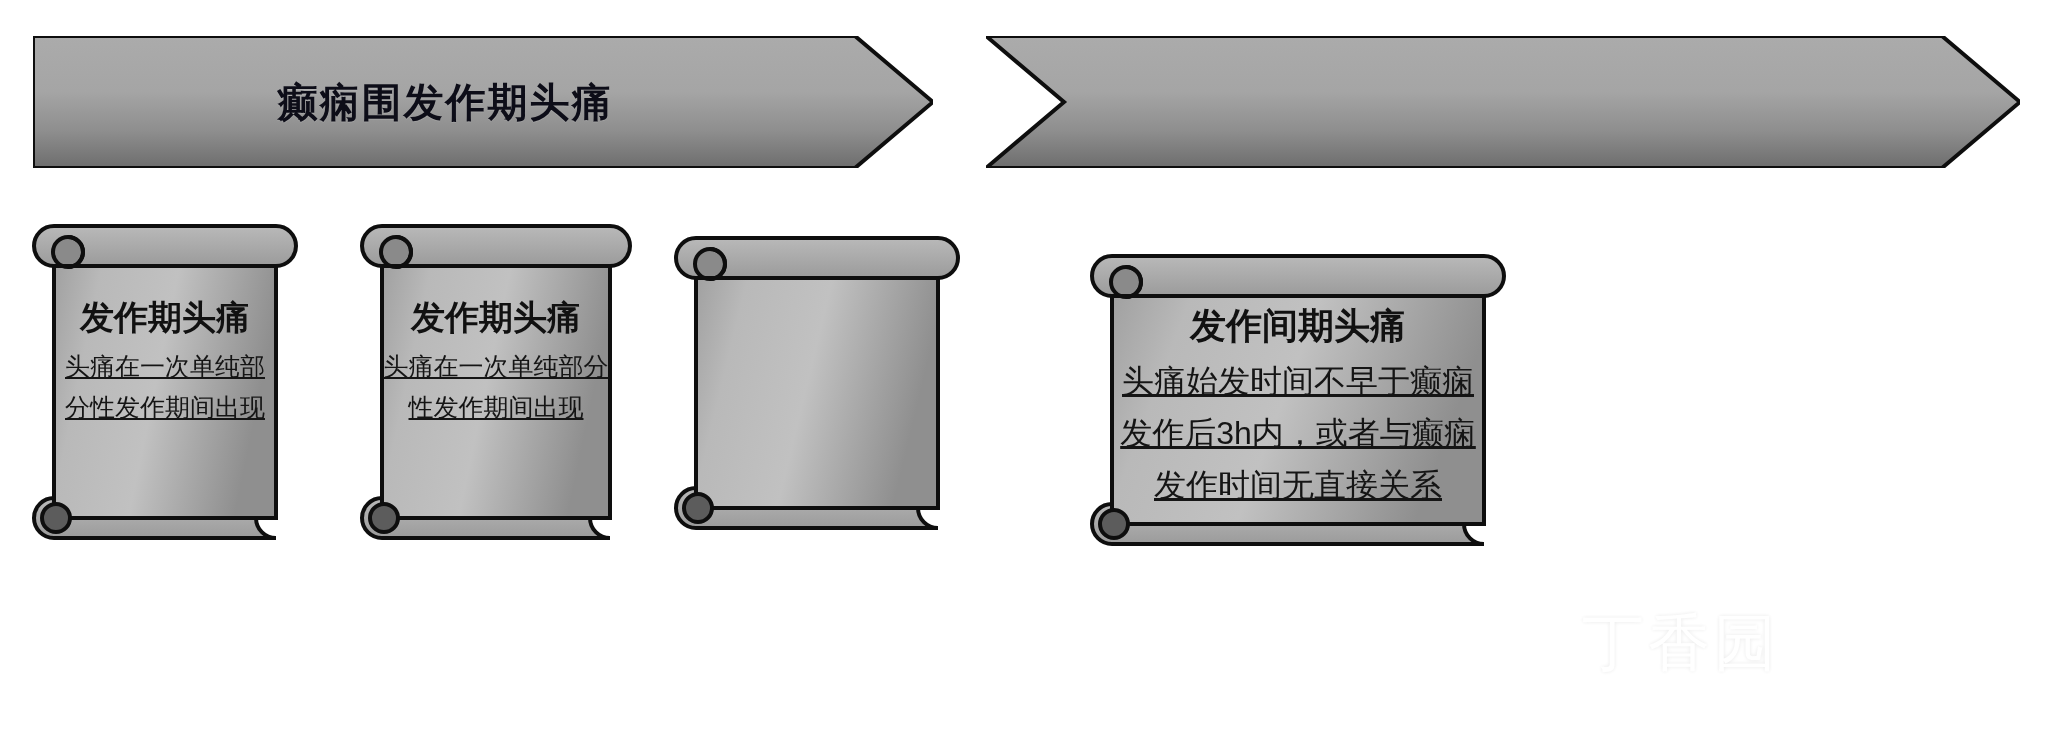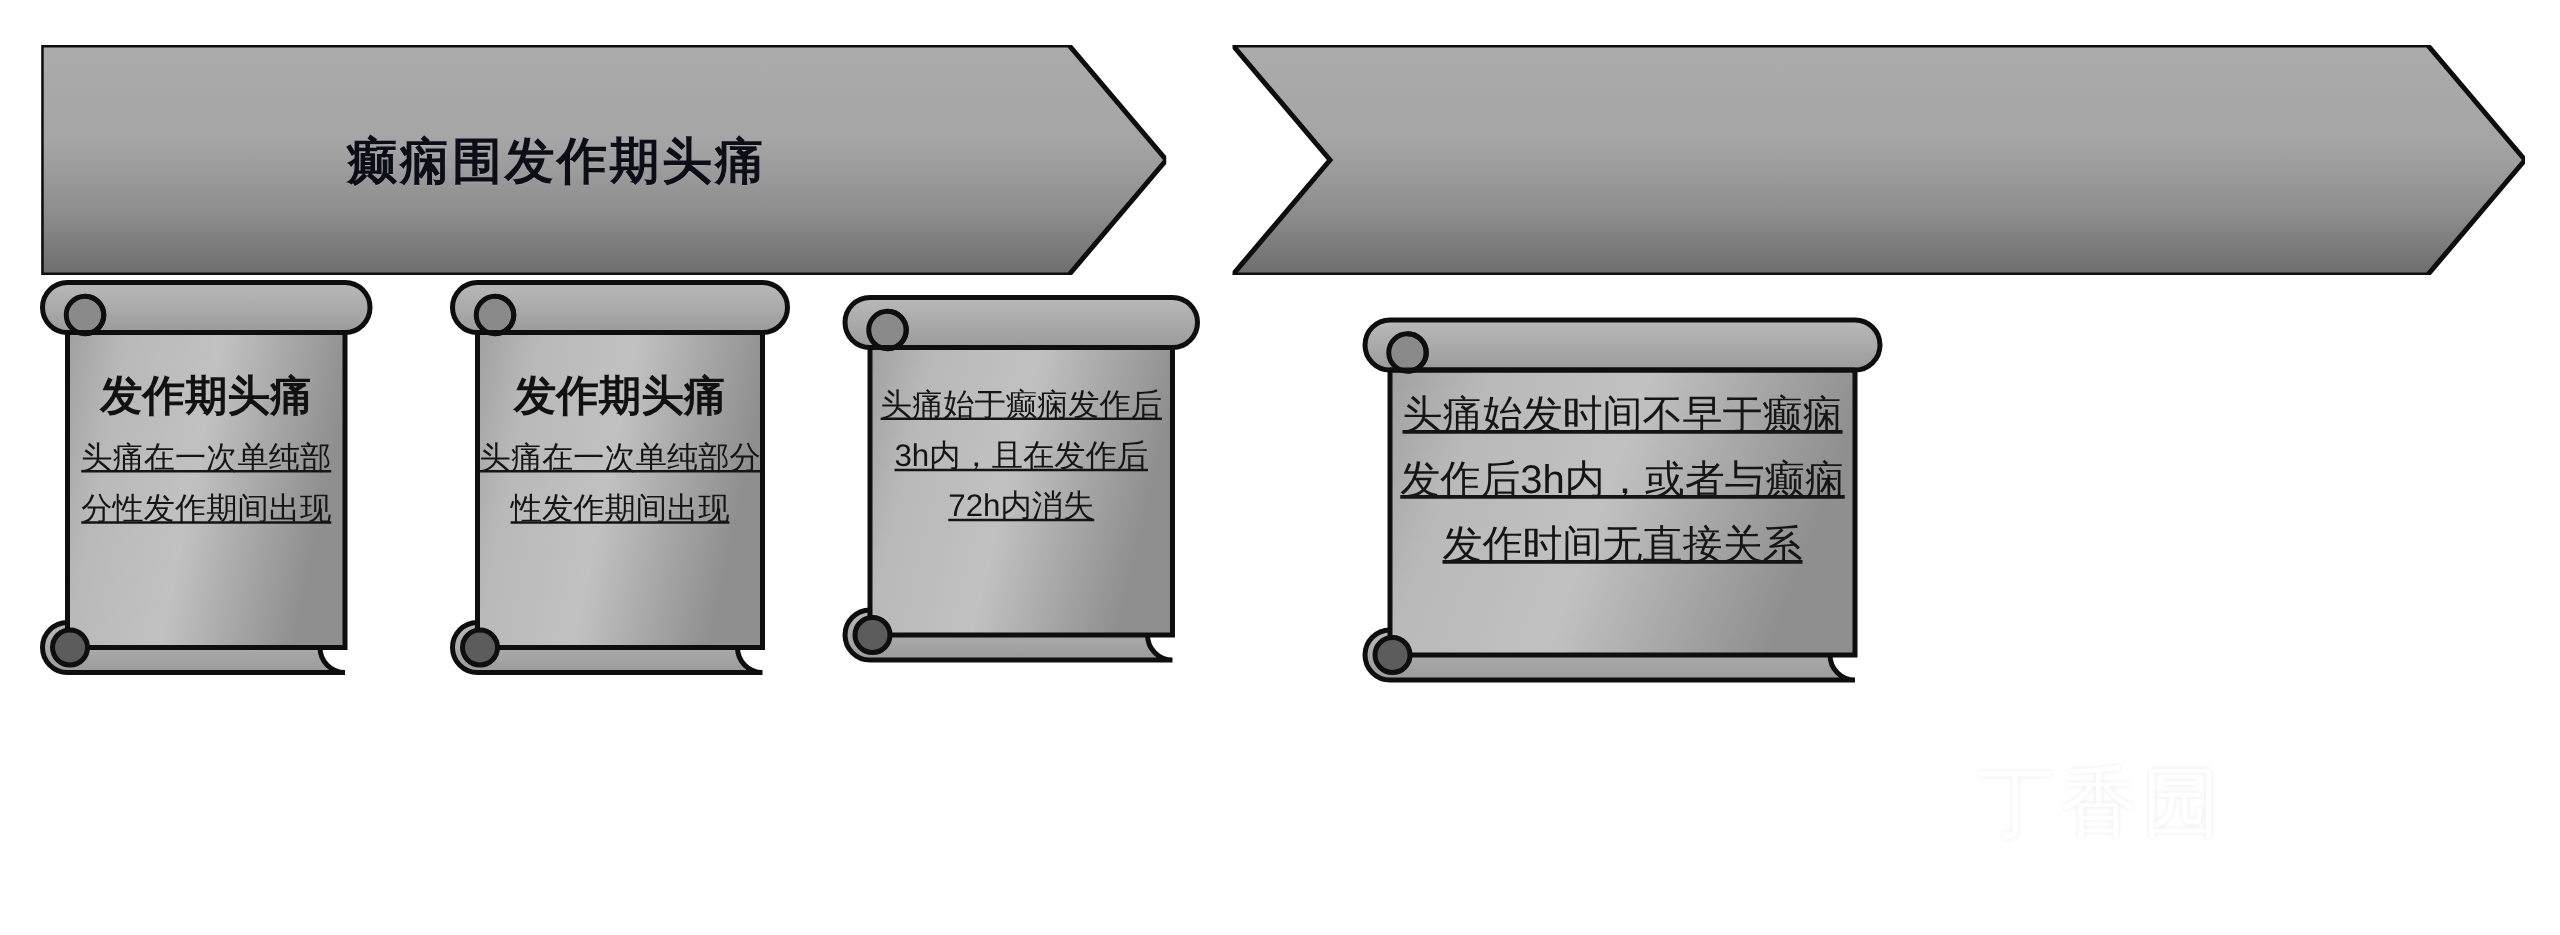--- a/index.html
+++ b/index.html
@@ -27,21 +27,21 @@
   .banner-row {
     position: absolute;
     left: 0;
     top: 0;
     width: 2048px;
     height: 210px;
   }
   .banner {
     position: absolute;
     top: 36px;
-    height: 184px;
+    height: 132px;
     display: flex;
     align-items: center;
     justify-content: center;
     box-sizing: border-box;
   }
   .banner .bsvg {
     position: absolute;
     left: 0; top: 0;
     width: 100%;
     height: 100%;
@@ -274,21 +274,20 @@
         </defs>
         <path d="M14,254 a20,20 0 1 0 0,40 H256 a20,20 0 0 1 0,-40 Z" fill="url(#sg3t)" stroke="#0e0e0e" stroke-width="4" vector-effect="non-scaling-stroke"></path>
         <path d="M14,24 H256 V274 H14 Z" fill="url(#sg3)" stroke="#0e0e0e" stroke-width="4" vector-effect="non-scaling-stroke"></path>
         <path d="M14,4 H256 a20,20 0 0 1 0,40 H14 a20,20 0 0 1 0,-40 Z" fill="url(#sg3t)" stroke="#0e0e0e" stroke-width="4" vector-effect="non-scaling-stroke"></path>
         <circle cx="28" cy="30" r="15" fill="#8a8a8a" stroke="#0e0e0e" stroke-width="4" vector-effect="non-scaling-stroke"></circle>
         <path d="M28,15 a15,15 0 0 1 0,30" fill="none" stroke="#0e0e0e" stroke-width="4" vector-effect="non-scaling-stroke"></path>
         <line x1="14" y1="44" x2="256" y2="44" stroke="#0e0e0e" stroke-width="4" vector-effect="non-scaling-stroke"></line>
         <circle cx="16" cy="274" r="14" fill="#5c5c5c" stroke="#0e0e0e" stroke-width="4" vector-effect="non-scaling-stroke"></circle>
       </svg>
       <div class="card-text">
-        <div class="card-body">头痛始于癫痫发作后3h内，且在发作后72h内消失</div>
       </div>
     </div>
 
     <div class="scroll-card" id="card-4">
       <svg class="csvg" viewBox="0 0 400 296" preserveAspectRatio="none">
         <defs>
           <linearGradient id="sg4" x1="0" y1="0" x2="1" y2="0.25">
             <stop offset="0%" stop-color="#9e9e9e"></stop>
             <stop offset="22%" stop-color="#b9b9b9"></stop>
             <stop offset="55%" stop-color="#c1c1c1"></stop>
@@ -301,20 +300,21 @@
         </defs>
         <path d="M14,252 a20,20 0 1 0 0,40 H386 a20,20 0 0 1 0,-40 Z" fill="url(#sg4t)" stroke="#0e0e0e" stroke-width="4" vector-effect="non-scaling-stroke"></path>
         <path d="M14,24 H386 V272 H14 Z" fill="url(#sg4)" stroke="#0e0e0e" stroke-width="4" vector-effect="non-scaling-stroke"></path>
         <path d="M14,4 H386 a20,20 0 0 1 0,40 H14 a20,20 0 0 1 0,-40 Z" fill="url(#sg4t)" stroke="#0e0e0e" stroke-width="4" vector-effect="non-scaling-stroke"></path>
         <circle cx="28" cy="30" r="15" fill="#8a8a8a" stroke="#0e0e0e" stroke-width="4" vector-effect="non-scaling-stroke"></circle>
         <path d="M28,15 a15,15 0 0 1 0,30" fill="none" stroke="#0e0e0e" stroke-width="4" vector-effect="non-scaling-stroke"></path>
         <line x1="14" y1="44" x2="386" y2="44" stroke="#0e0e0e" stroke-width="4" vector-effect="non-scaling-stroke"></line>
         <circle cx="16" cy="272" r="14" fill="#5c5c5c" stroke="#0e0e0e" stroke-width="4" vector-effect="non-scaling-stroke"></circle>
       </svg>
       <div class="card-text">
+        <div class="card-title">发作间期头痛</div>
         <div class="card-body">头痛始发时间不早于癫痫发作后3h内，或者与癫痫发作时间无直接关系</div>
       </div>
     </div>
 
   </div>
 
   <div id="watermark">
     <div class="wm-inner">
       <svg class="wm-flower" viewBox="0 0 100 100">
         <g fill="#ffffff" opacity="0.95">

